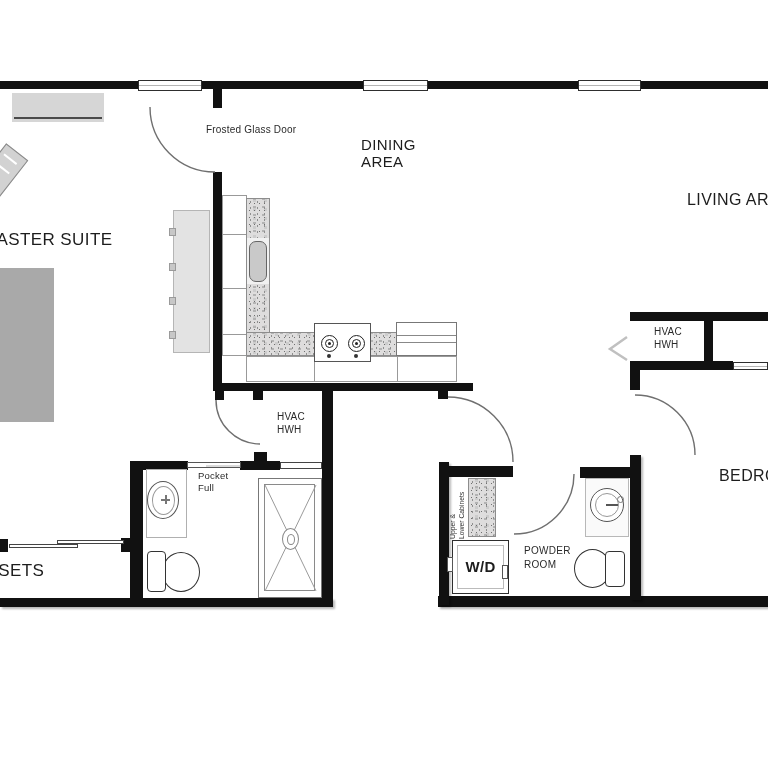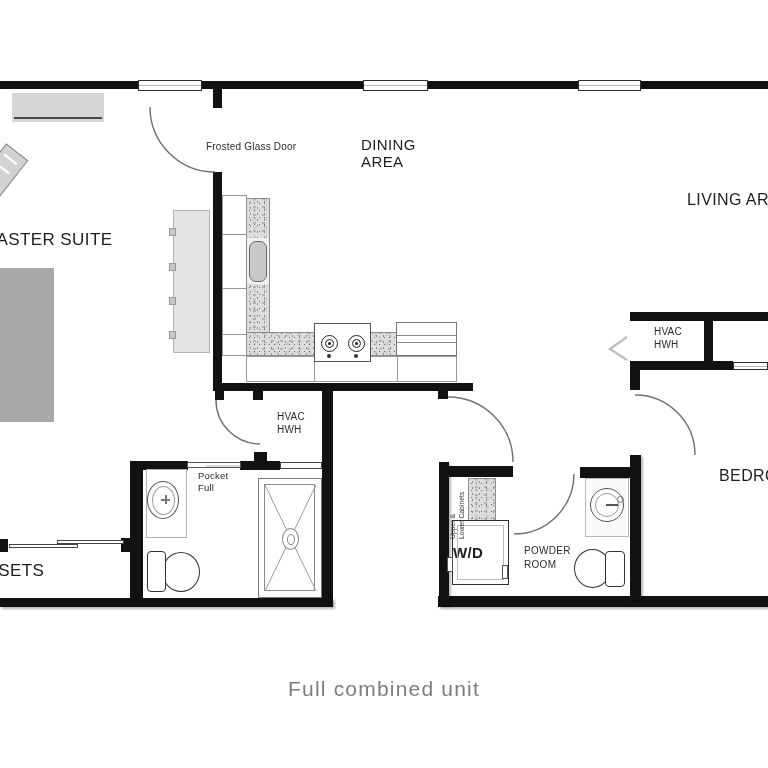--- a/index.html
+++ b/index.html
@@ -128,21 +128,21 @@
   <div class="fixture" style="left:162px;top:552px;width:38px;height:40px;border:1.5px solid #333;border-radius:50%;"></div>
   <div class="fixture" style="left:147px;top:551px;width:19px;height:41px;border:1.5px solid #333;border-radius:4px;background:#fff;"></div>
   <div class="fixture" style="left:258px;top:478px;width:64px;height:120px;border:1.5px solid #777;">
     <div style="position:absolute;left:5px;top:5px;width:51px;height:107px;border:1px solid #8a8a8a;box-sizing:border-box;"></div>
   </div>
   <div class="fixture" style="left:282px;top:528px;width:17px;height:22px;border:1.5px solid #888;border-radius:50%;background:#fff;z-index:3;">
     <div style="position:absolute;left:4px;top:5px;width:8px;height:11px;border:1px solid #888;border-radius:50%;box-sizing:border-box;"></div>
   </div>
 
   <div class="granite" style="left:468px;top:478px;width:28px;height:59px;"></div>
-  <div class="fixture" style="left:452px;top:520px;width:57px;height:65px;border:1.5px solid #2e2e2e;display:flex;align-items:center;">
+  <div class="fixture" style="left:452px;top:540px;width:57px;height:54px;border:1.5px solid #2e2e2e;display:flex;align-items:center;justify-content:center;">
     <div style="position:absolute;left:4px;top:4px;right:4px;bottom:4px;border:1px solid #bbb;"></div>
     <span class="lbl" style="position:static;font-size:15px;font-weight:bold;letter-spacing:.3px;">W/D</span>
   </div>
   <div class="fixture" style="left:447px;top:557px;width:6px;height:15px;border:1px solid #555;"></div>
   <div class="fixture" style="left:502px;top:565px;width:6px;height:14px;border:1px solid #555;"></div>
   <div class="fixture" style="left:585px;top:478px;width:44px;height:59px;border:1px solid #b8b8b8;background:#fafafa;"></div>
   <div class="fixture" style="left:590px;top:488px;width:34px;height:34px;border:1.5px solid #555;border-radius:50%;background:#fff;">
     <div style="position:absolute;left:4px;top:4px;width:24px;height:24px;border:1px solid #999;border-radius:50%;box-sizing:border-box;"></div>
     <div style="position:absolute;left:15px;top:15px;width:12px;height:2px;background:#555;"></div>
     <div style="position:absolute;left:26px;top:7px;width:5px;height:5px;border:1px solid #777;border-radius:50%;"></div>
@@ -160,26 +160,25 @@
     <line x1="316" y1="485" x2="265" y2="591" stroke="#9a9a9a" stroke-width="1"></line>
     <polyline points="627,337 610,349 627,360" fill="none" stroke="#c0c0c0" stroke-width="2.5"></polyline>
   </svg>
 
   <div class="lbl room" style="left:-18px;top:230px;font-size:17px;">MASTER SUITE</div>
   <div class="lbl room" style="left:361px;top:136px;font-size:15px;">DINING
 AREA</div>
   <div class="lbl room" style="left:687px;top:191px;white-space:nowrap;">LIVING AREA</div>
   <div class="lbl room" style="left:719px;top:467px;white-space:nowrap;">BEDROOM</div>
   <div class="lbl room" style="left:-38px;top:561px;font-size:17px;">CLOSETS</div>
-  <div class="lbl small" style="left:176px;top:141px;padding-left:30px;">Frosted Glass Door</div>
+  <div class="lbl small" style="left:176px;top:124px;padding-left:30px;">Frosted Glass Door</div>
   <div class="lbl small" style="left:277px;top:411px;">HVAC
 HWH</div>
   <div class="lbl small" style="left:654px;top:326px;">HVAC
 HWH</div>
   <div class="lbl small" style="left:198px;top:470px;font-size:9.5px;">Pocket
 Full</div>
   <div class="lbl small" style="left:524px;top:544px;letter-spacing:.3px;line-height:1.35;">POWDER
 ROOM</div>
   <div class="lbl" style="left:427px;top:499px;width:62px;height:18px;font-size:6.8px;line-height:1.3;transform:rotate(-90deg);color:#2e2e2e;text-align:left;">Upper &amp;
 Lower Cabinets</div>
 
-  <div class="caption">Full combined unit</div>
 </div>
 
 </body></html>

